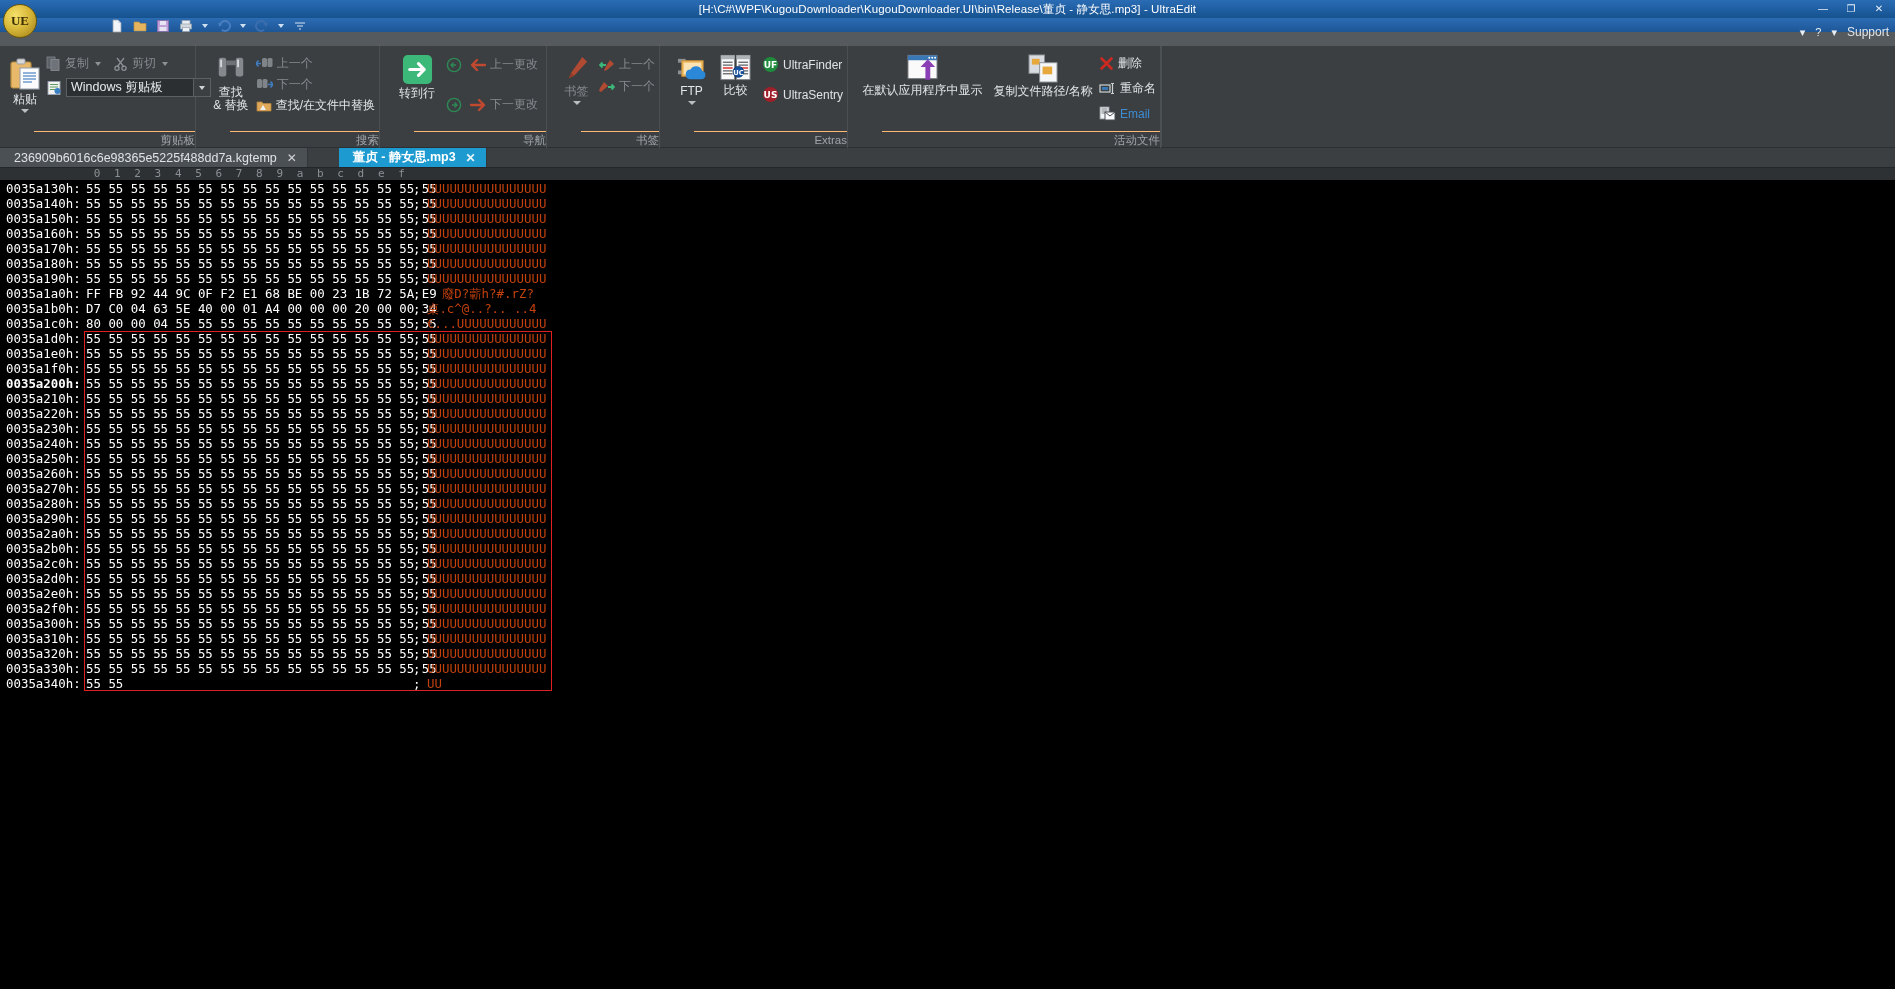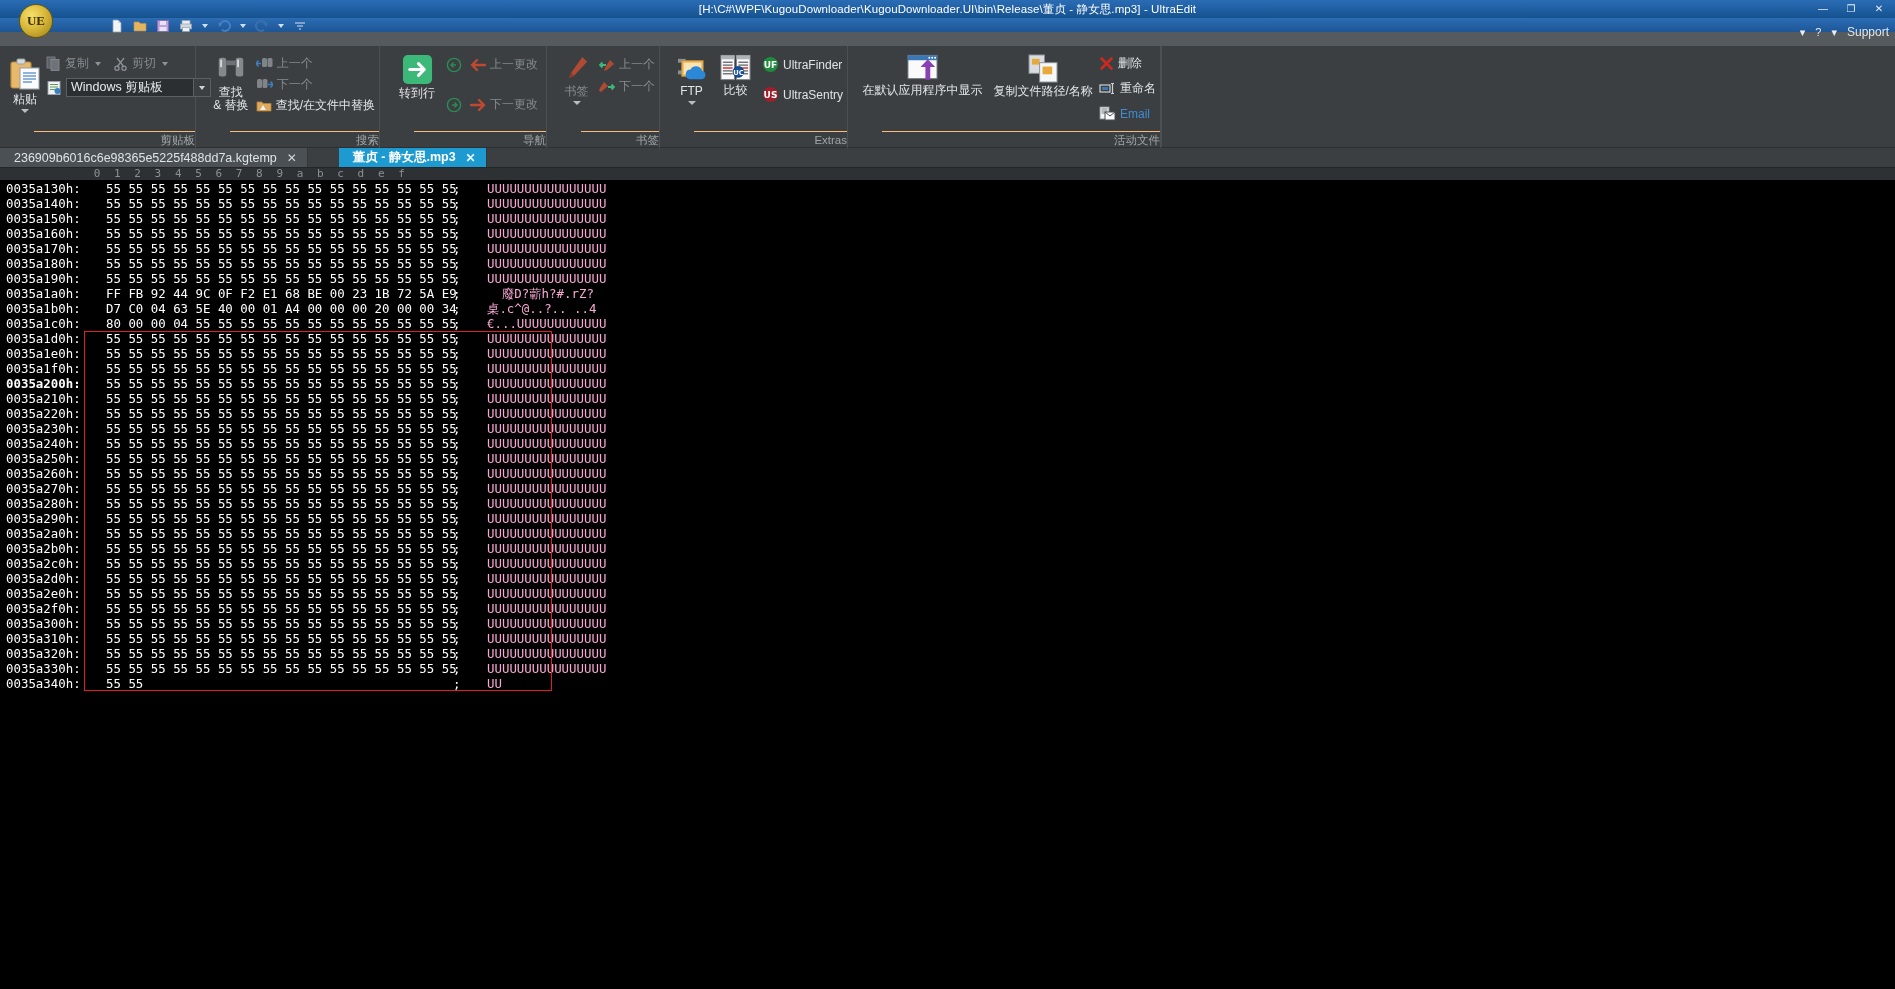--- a/index.html
+++ b/index.html
@@ -49,21 +49,20 @@
   }
   .logo {
     position:absolute; left:3px; top:-14px;
     width:34px; height:34px; border-radius:50%;
     background:radial-gradient(circle at 36% 32%, #f5e06a 0%, #d9b93b 45%, #9c7d14 100%);
     border:1.5px solid #6b5608;
     display:flex; align-items:center; justify-content:center;
     color:#3c2f03; font-weight:bold; font-size:13px;
     font-family:"Liberation Serif", serif;
     z-index:5;
-    margin-left:16px;
   }
   .qat {
     position:absolute; left:110px; top:0px; height:15px;
     display:flex; align-items:center; gap:9px; z-index:4;
   }
   .qat .qi { width:14px; height:14px; display:block; opacity:.95; }
   .qat .qcaret { width:0;height:0;border-left:3px solid transparent;border-right:3px solid transparent;border-top:4px solid #cfe0f2; }
 
   .ribbon-tabs {
     position:relative; z-index:3;
@@ -173,25 +172,25 @@
     position:absolute; top:-1px; width:22px; text-align:center;
   }
   .hexwrap {
     position:relative;
     font-family:"DejaVu Sans Mono", monospace;
     font-size:12.4px;
     line-height:15px;
     color:#f0f0f0;
     padding-top:1px;
   }
-  .hexrow { display:flex; white-space:pre; height:15px;gap:20px; }
+  .hexrow { display:flex; white-space:pre; height:15px; }
   .addr { color:#ffffff; }
   .bytes { color:#ffffff; }
   .sep  { color:#ffffff; }
-  .ascii{ color:#f9a8d4; }
+  .ascii{ color:#c2410c; }
   .selbox {
     position:absolute;
     border:1px solid #e02020;
     pointer-events:none;
   }
 </style>
 </head>
 <body>
 
 <div class="titlebar">

